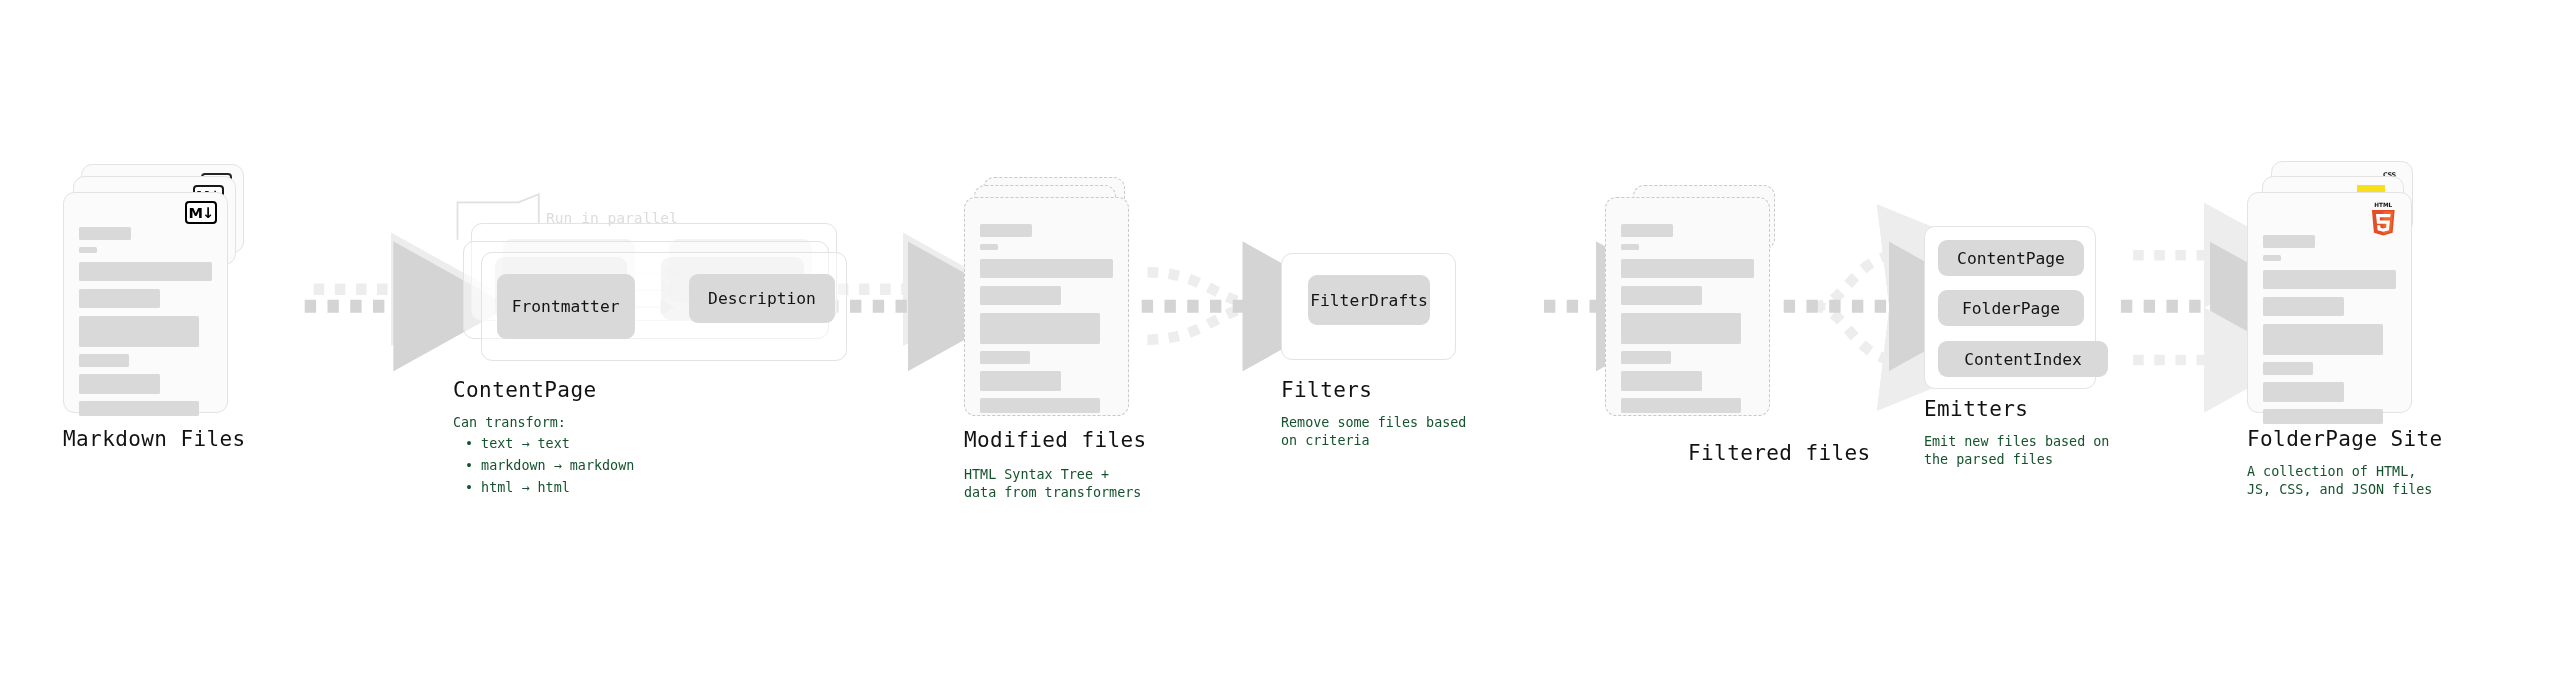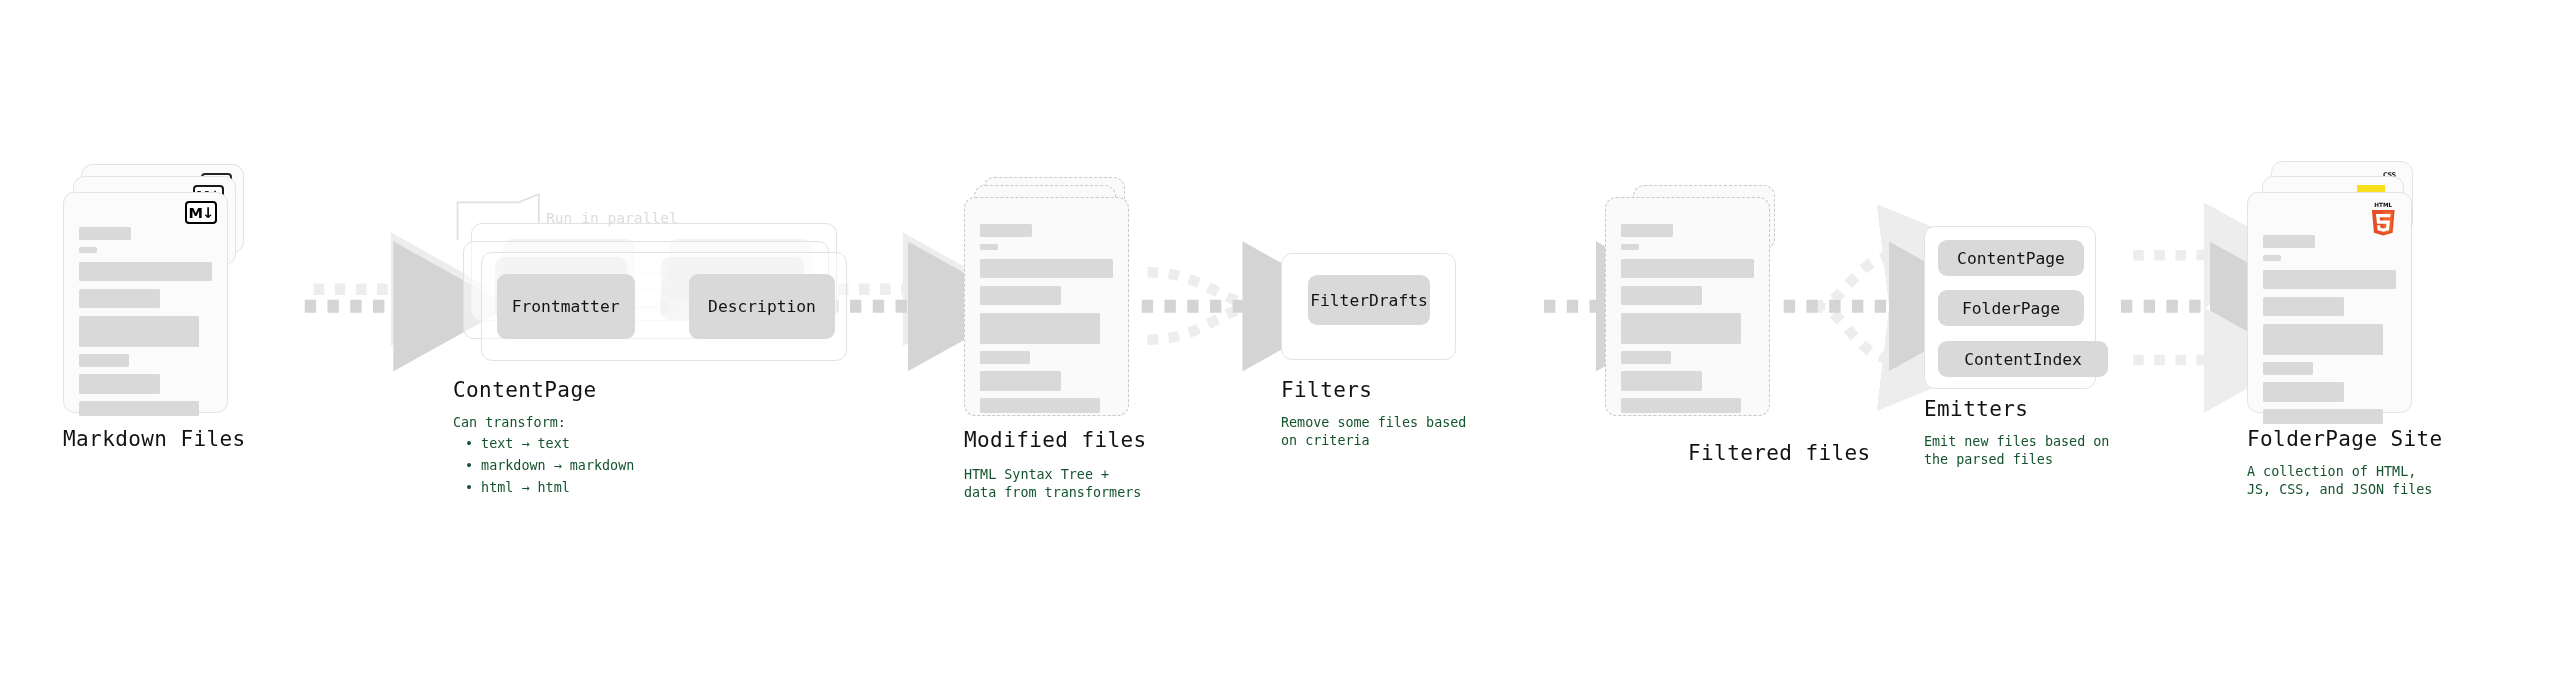--- a/index.html
+++ b/index.html
@@ -199,21 +199,21 @@
       <div class="pill ghost2" style="left:197px; top:14.6px; width:143px; height:63px;"></div>
     </div>
     <div class="stage-box ghost" style="left:463px; top:241px; width:366px; height:98px;">
       <div class="pill ghost" style="left:31px; top:14.6px; width:132px; height:63px;"></div>
       <div class="pill ghost" style="left:197px; top:14.6px; width:143px; height:63px;"></div>
     </div>
     <div class="stage-box" style="left:453px; top:252px; width:366px; height:109px; background:rgba(255,255,255,0.45);margin-left:28px;">
       <div class="pill" style="left:14.6px; top:21px; width:138px; height:65px;">
         <span>Frontmatter</span>
       </div>
-      <div class="pill" style="left:207px; top:21px; width:146px; height:65px;">
+      <div class="pill" style="left:207px; top:21px; width:146px; height:49px;">
         <span>Description</span>
       </div>
     </div>
   </div>
   <div class="note" style="left:546px; top:197px;margin-top:12px;">Run in parallel</div>
   <div class="title" style="left:453px; top:378px;">ContentPage</div>
   <div class="subtitle" style="left:453px; top:414px;">Can transform:</div>
   <div class="subtitle" style="left:465px; top:435px;">• text → text</div>
   <div class="subtitle" style="left:465px; top:457px;">• markdown → markdown</div>
   <div class="subtitle" style="left:465px; top:479px;">• html → html</div>

